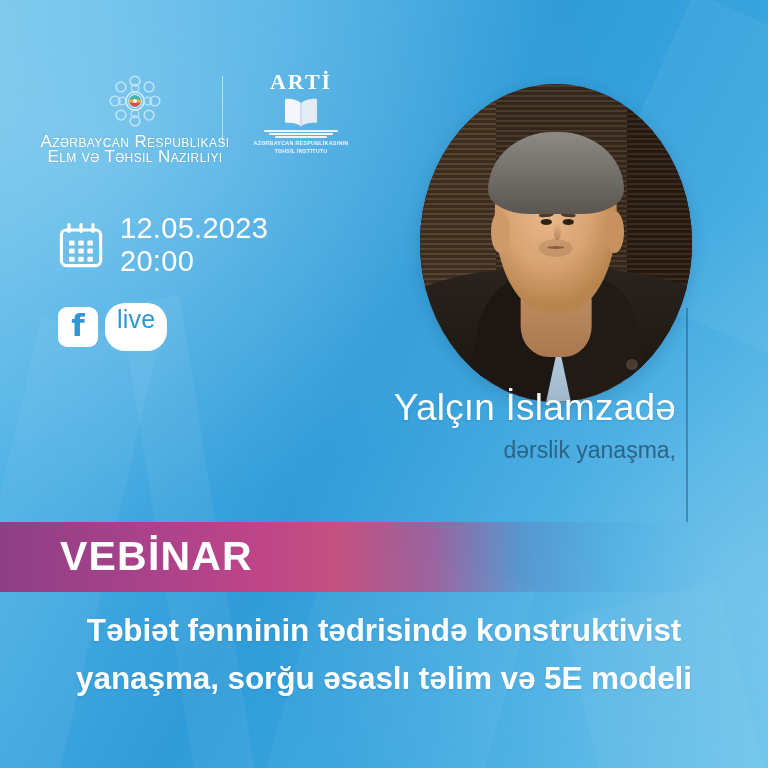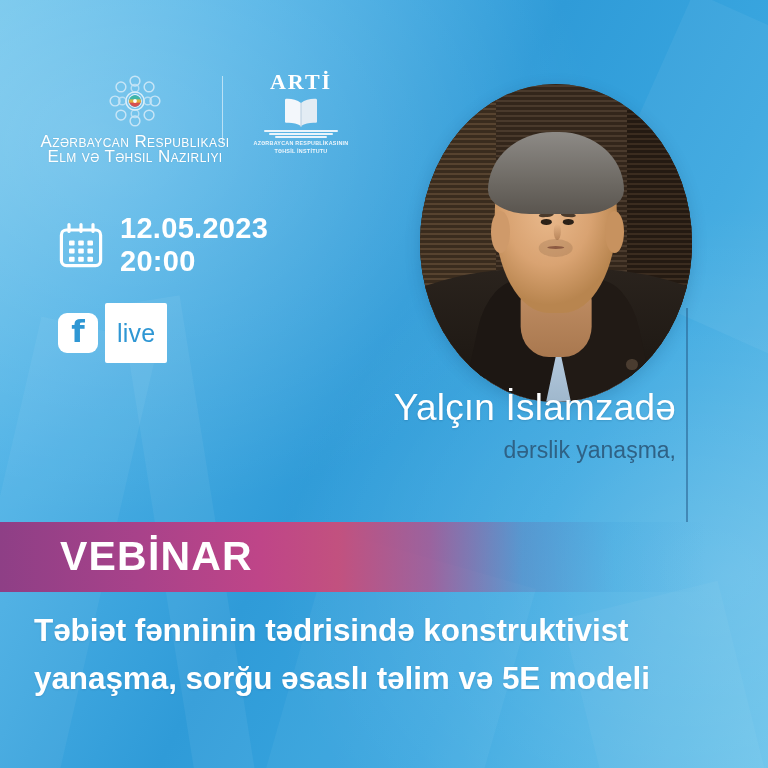--- a/index.html
+++ b/index.html
@@ -37,28 +37,28 @@
   .logo-arti{position:absolute;left:236px;top:-2px;width:130px;text-align:center;}
   .arti-word{color:#ffffff;font-size:22px;font-weight:700;letter-spacing:2px;font-family:"Liberation Serif",serif;line-height:24px;}
   .arti-book{width:50px;height:32px;margin:2px auto 0;}
   .arti-lines{width:74px;height:9px;margin:2px auto 0;}
   .arti-lines div{height:1.5px;background:#eaf4fb;margin:0 auto 1.6px;border-radius:1px;}
   .arti-sub{color:#eef6fc;font-size:5.4px;line-height:7px;letter-spacing:.25px;font-weight:700;margin-top:1px;white-space:nowrap;}
 
   
   .date-row{position:absolute;left:58px;top:212px;display:flex;align-items:center;gap:16px;}
   .cal-icon{width:46px;height:48px;flex:0 0 auto;}
-  .date-text{color:#ffffff;font-size:29px;font-weight:700;line-height:33px;letter-spacing:.3px;}
+  .date-text{color:#ffffff;font-size:29px;font-weight:400;line-height:33px;letter-spacing:.3px;}
   .date-text span{display:block;}
 
   
   .fb-row{position:absolute;left:58px;top:303px;display:flex;align-items:center;gap:7px;}
   .fb-box{width:40px;height:40px;background:#ffffff;border-radius:9px;display:flex;align-items:center;justify-content:center;}
   .fb-f{color:#2f97d4;font-size:31px;font-weight:700;line-height:31px;font-family:"DejaVu Sans",sans-serif;margin-top:-3px;}
-  .live-box{height:40px;background:#ffffff;border-radius:2px;display:flex;align-items:center;justify-content:center;padding:10px 12px;}
+  .live-box{height:40px;background:#ffffff;border-radius:20px;display:flex;align-items:flex-start;justify-content:center;padding:4px 12px;}
   .live-txt{color:#2f97d4;font-size:25px;font-weight:400;line-height:25px;letter-spacing:.2px;}
 
   
   .portrait{
     position:absolute;left:420px;top:84px;width:272px;height:318px;
     border-radius:50%;overflow:hidden;
     box-shadow:0 4px 16px rgba(0,40,80,.18);
   }
   .pbg{position:absolute;inset:0;background:
       repeating-linear-gradient(0deg,#4a3a2c 0px,#4a3a2c 2px,#33261b 2px,#33261b 5px),
@@ -108,21 +108,21 @@
   .sp-role{color:#2f6286;font-size:23px;font-weight:400;line-height:28px;margin-top:6px;}
   .sp-role span{display:block;}
 
   
   .band{position:absolute;left:0;top:522px;width:768px;height:70px;
      background:linear-gradient(90deg,#8e3f86 0%, #a8428a 18%, #bf4588 34%, #c2517f 44%,
       rgba(180,80,140,.78) 56%, rgba(100,130,190,.5) 68%, rgba(60,160,220,.18) 80%, rgba(60,165,222,0) 92%);}
   .band-label{position:absolute;left:60px;top:538px;color:#ffffff;font-size:41px;font-weight:700;letter-spacing:1.2px;line-height:36px;}
 
   
-  .title{position:absolute;left:0;top:606px;width:768px;text-align:left;padding:0 34px;box-sizing:border-box;}
+  .title{position:absolute;left:0;top:606px;width:768px;text-align:center;padding:0 34px;box-sizing:border-box;}
   .title span{display:block;color:#ffffff;font-size:31.5px;font-weight:700;line-height:48px;letter-spacing:-.1px;text-shadow:0 1px 2px rgba(0,50,90,.13);}
 </style>
 </head>
 <body>
 
 <div class="poster">
 
   <div class="wm">
     <i class="s1"></i>
       <i class="s2"></i>

